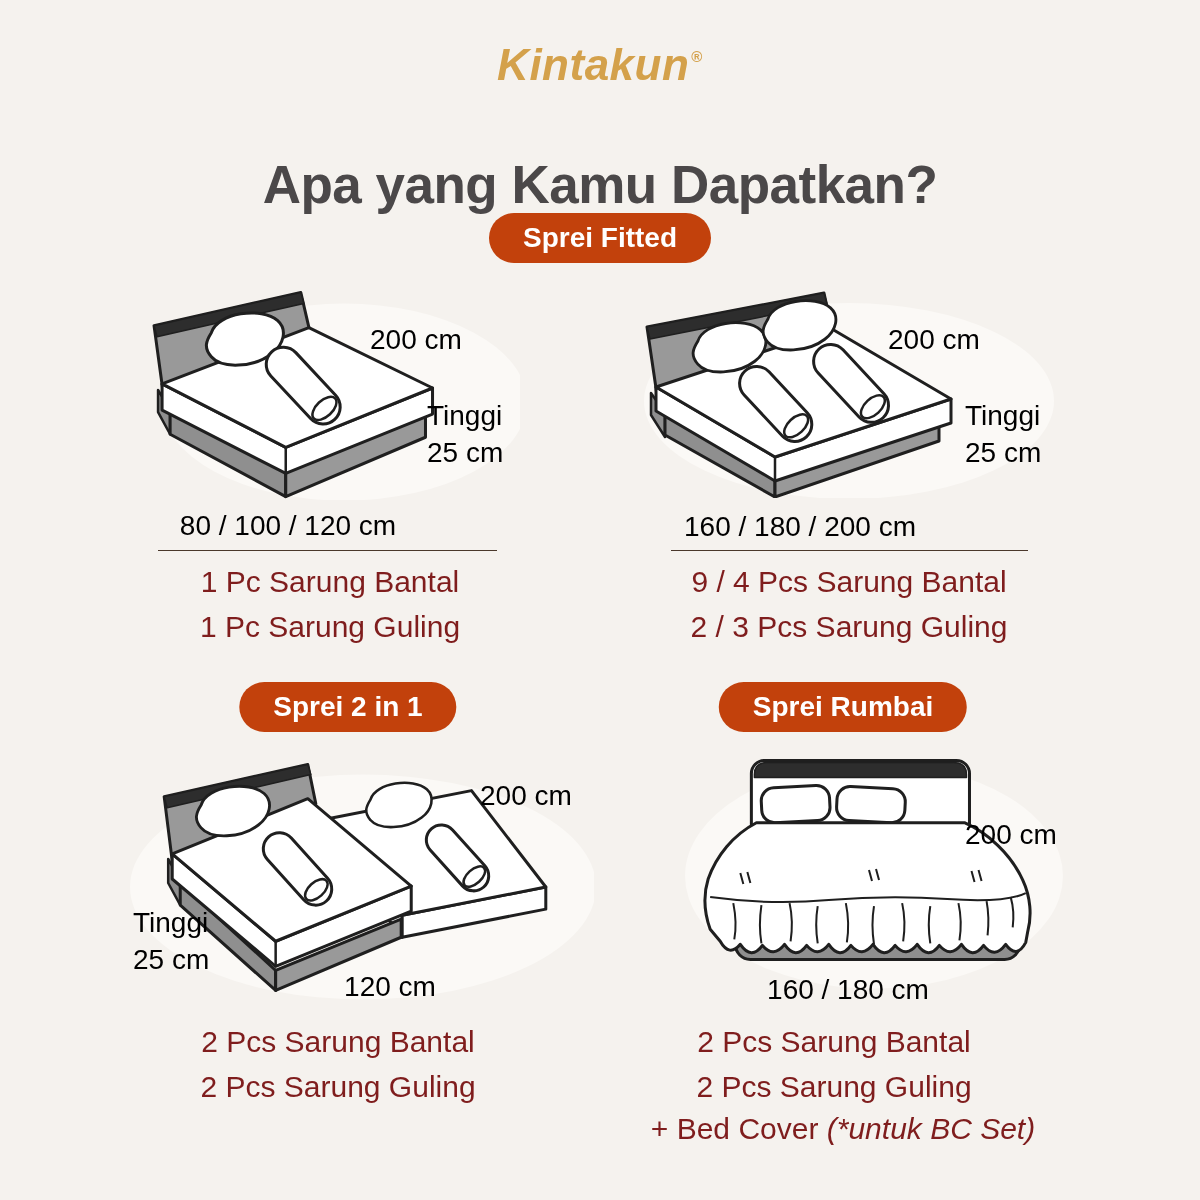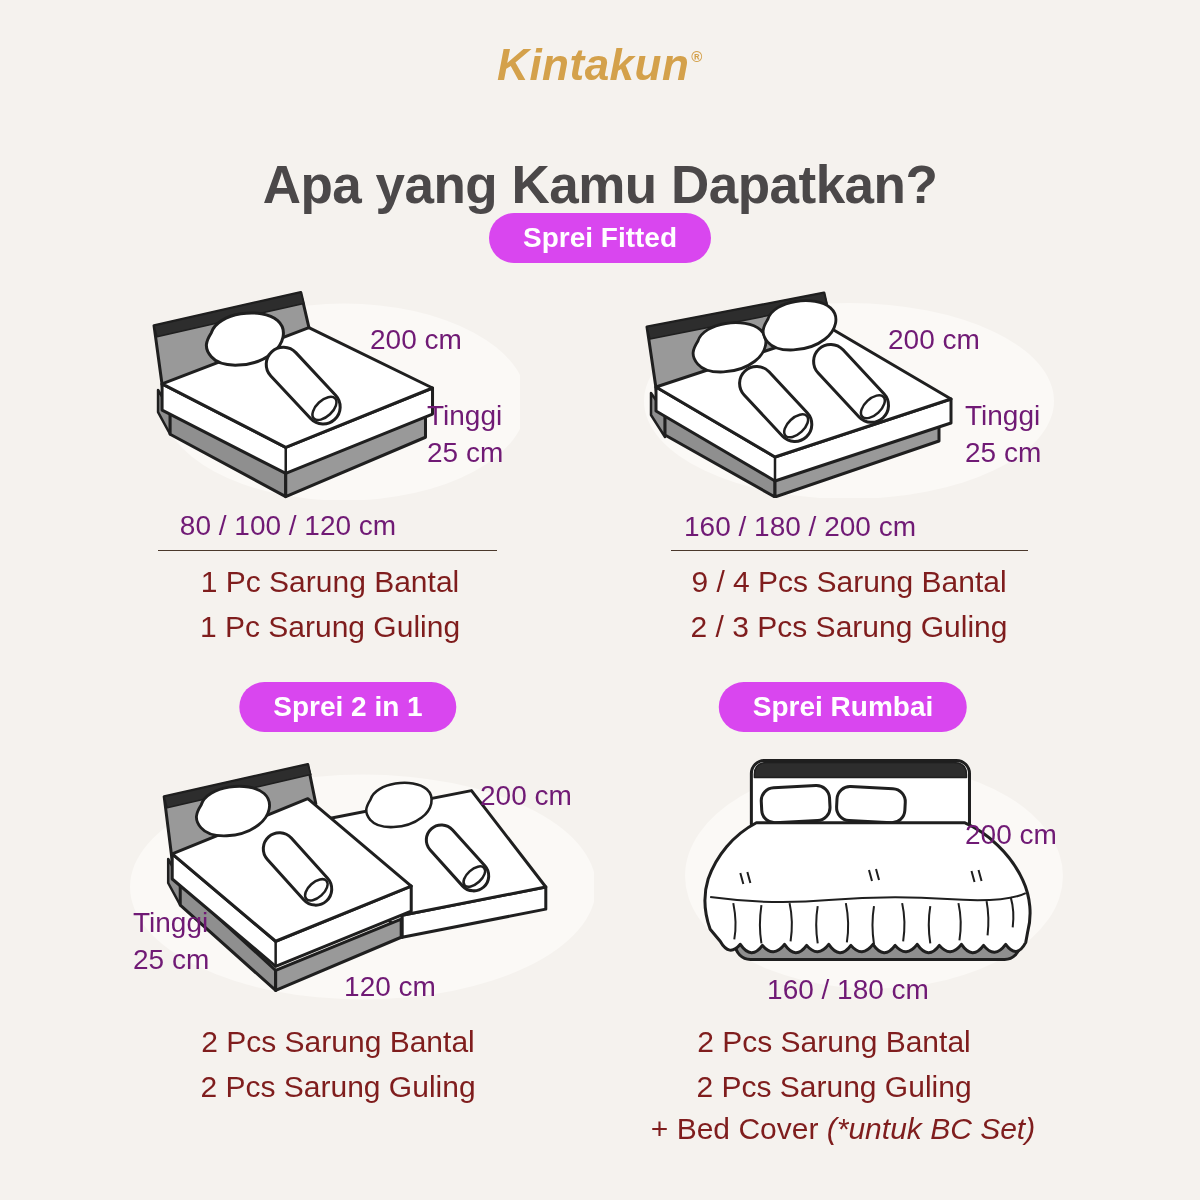--- a/index.html
+++ b/index.html
@@ -4,23 +4,23 @@
 <style>
   * { margin:0; padding:0; box-sizing:border-box; }
   html,body { background:#f5f2ee; }
   body { width:1200px; height:1200px; font-family:"Liberation Sans", sans-serif; }
   .canvas { position:relative; width:1176px; height:1200px; background:#f5f2ee; overflow:hidden;padding-left:8px; }
   .abs { position:absolute; white-space:nowrap; }
   .cx  { transform:translateX(-50%); }
   .logo { font-size:44px; font-weight:bold; font-style:italic; color:#d4a14b; letter-spacing:0.5px; }
   .logo sup { font-size:15px; font-style:normal; margin-left:2px; vertical-align:18px; }
   .title { font-size:53px; font-weight:bold; color:#4b4849; letter-spacing:-0.5px; }
-  .badge { background:#d946ef; color:#ffffff; font-weight:bold; font-size:28px;
+  .badge { background:#c2410c; color:#ffffff; font-weight:bold; font-size:28px;
            padding:9px 34px; border-radius:26px; position:absolute; white-space:nowrap; }
-  .lbl  { font-size:28px; color:#701a75; }
+  .lbl  { font-size:28px; color:#000000; }
   .lh   { line-height:37px; }
   .item { font-size:30px; color:#7f1d1d; }
   .it   { font-style:italic; }
   .divider { position:absolute; border-top:1.5px solid #4a382b; height:0; }
   svg { display:block; }
 </style>
 </head>
 <body>
 
 <div class="canvas">

